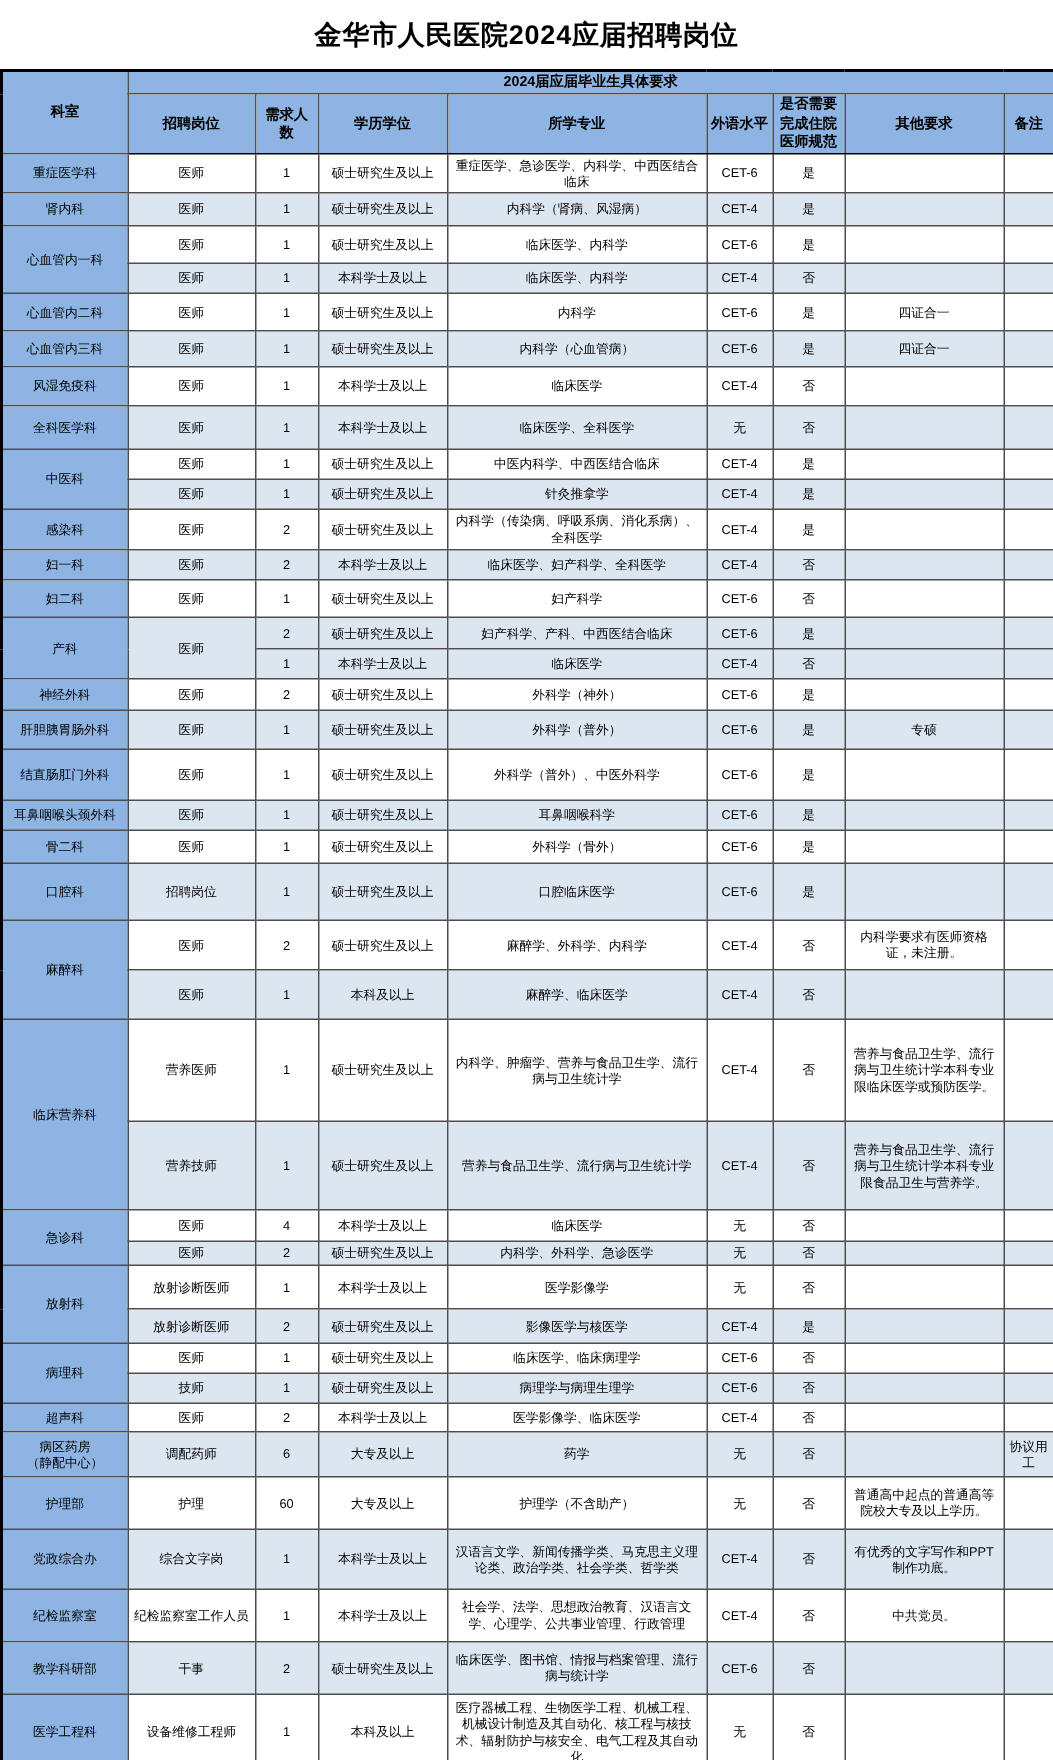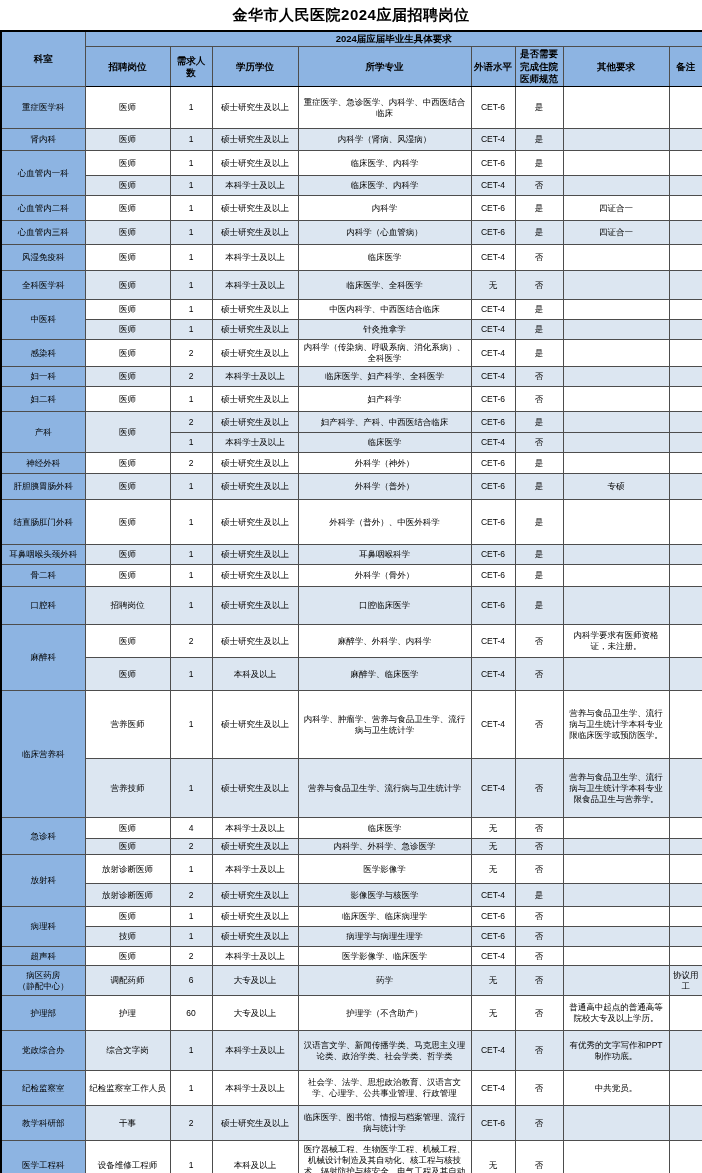--- a/index.html
+++ b/index.html
@@ -9,22 +9,22 @@
     --border-thick:#000000;
     --text:#000000;
   }
   *{box-sizing:border-box;margin:0;padding:0;}
   body{
     width:702px;background:#ffffff;color:var(--text);
     font-family:"Liberation Sans","DejaVu Sans",sans-serif;
   }
   .page{width:702px;}
   .title-bar{
-    height:30px;display:flex;align-items:center;justify-content:center;
-    font-size:15px;font-weight:bold;letter-spacing:0.5px;
+    height:46px;display:flex;align-items:center;justify-content:center;
+    font-size:18px;font-weight:bold;letter-spacing:0.5px;
   }
   table{
     width:702px;table-layout:fixed;border-collapse:collapse;
     border:2px solid var(--border-thick);
   }
   th,td{
     border:1px solid var(--border-thin);
     text-align:center;vertical-align:middle;
     font-size:8.5px;line-height:1.3;
     padding:1px 2px;overflow:hidden;word-break:break-all;
@@ -69,21 +69,21 @@
         <th>需求人数</th>
         <th>学历学位</th>
         <th>所学专业</th>
         <th>外语水平</th>
         <th>是否需要完成住院医师规范</th>
         <th>其他要求</th>
         <th>备注</th>
       </tr>
     </thead>
     <tbody id="table-body">
-        <tr class="group-start" style="height: 42px;">
+        <tr class="group-start" style="height: 26px;">
           <td class="dept-cell">重症医学科</td>
           <td>医师</td>
           <td>1</td>
           <td>硕士研究生及以上</td>
           <td>重症医学、急诊医学、内科学、中西医结合临床</td>
           <td>CET-6</td>
           <td>是</td>
           <td></td>
           <td></td>
         </tr>
@@ -252,21 +252,21 @@
           <td class="dept-cell">肝胆胰胃肠外科</td>
           <td>医师</td>
           <td>1</td>
           <td>硕士研究生及以上</td>
           <td>外科学（普外）</td>
           <td>CET-6</td>
           <td>是</td>
           <td>专硕</td>
           <td></td>
         </tr>
-        <tr class="group-start" style="height: 45px;">
+        <tr class="group-start" style="height: 34px;">
           <td class="dept-cell">结直肠肛门外科</td>
           <td>医师</td>
           <td>1</td>
           <td>硕士研究生及以上</td>
           <td>外科学（普外）、中医外科学</td>
           <td>CET-6</td>
           <td>是</td>
           <td></td>
           <td></td>
         </tr>

